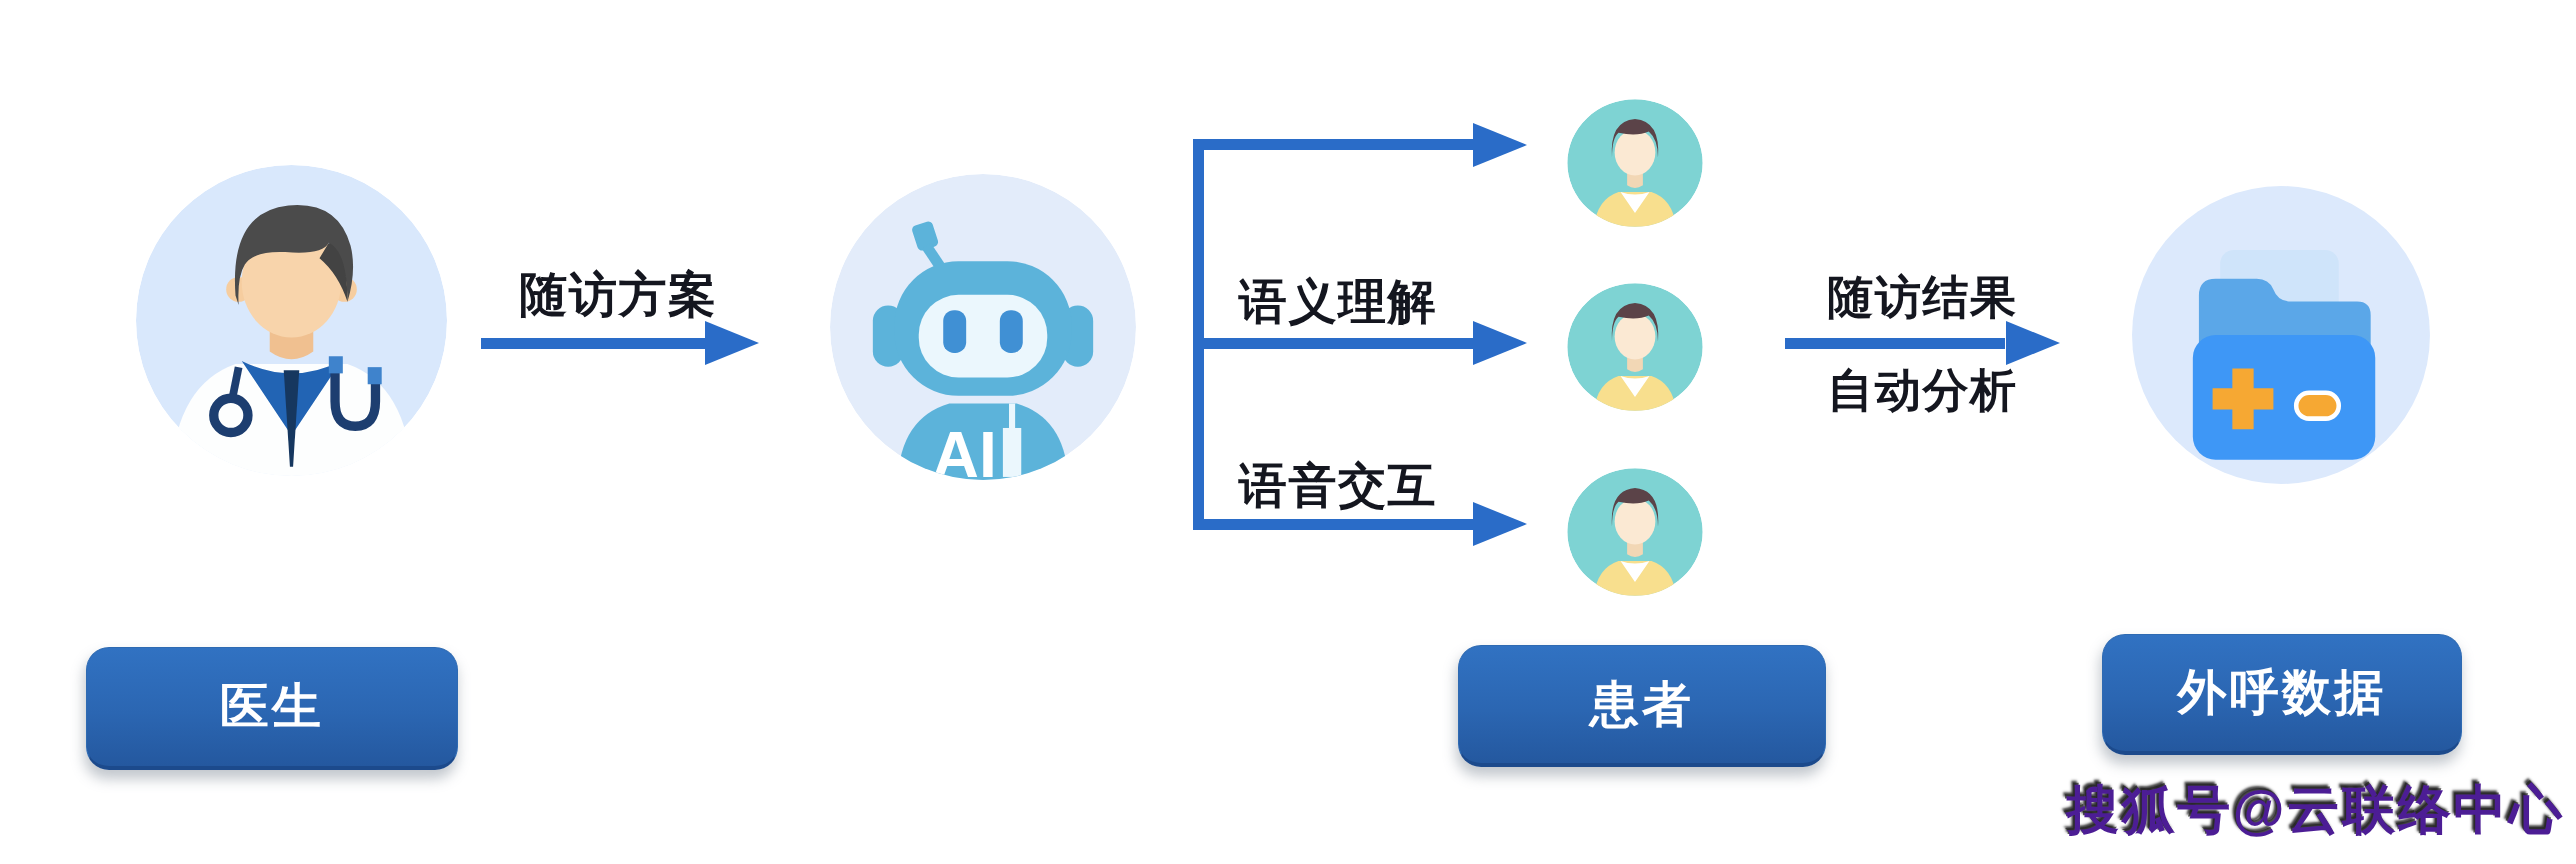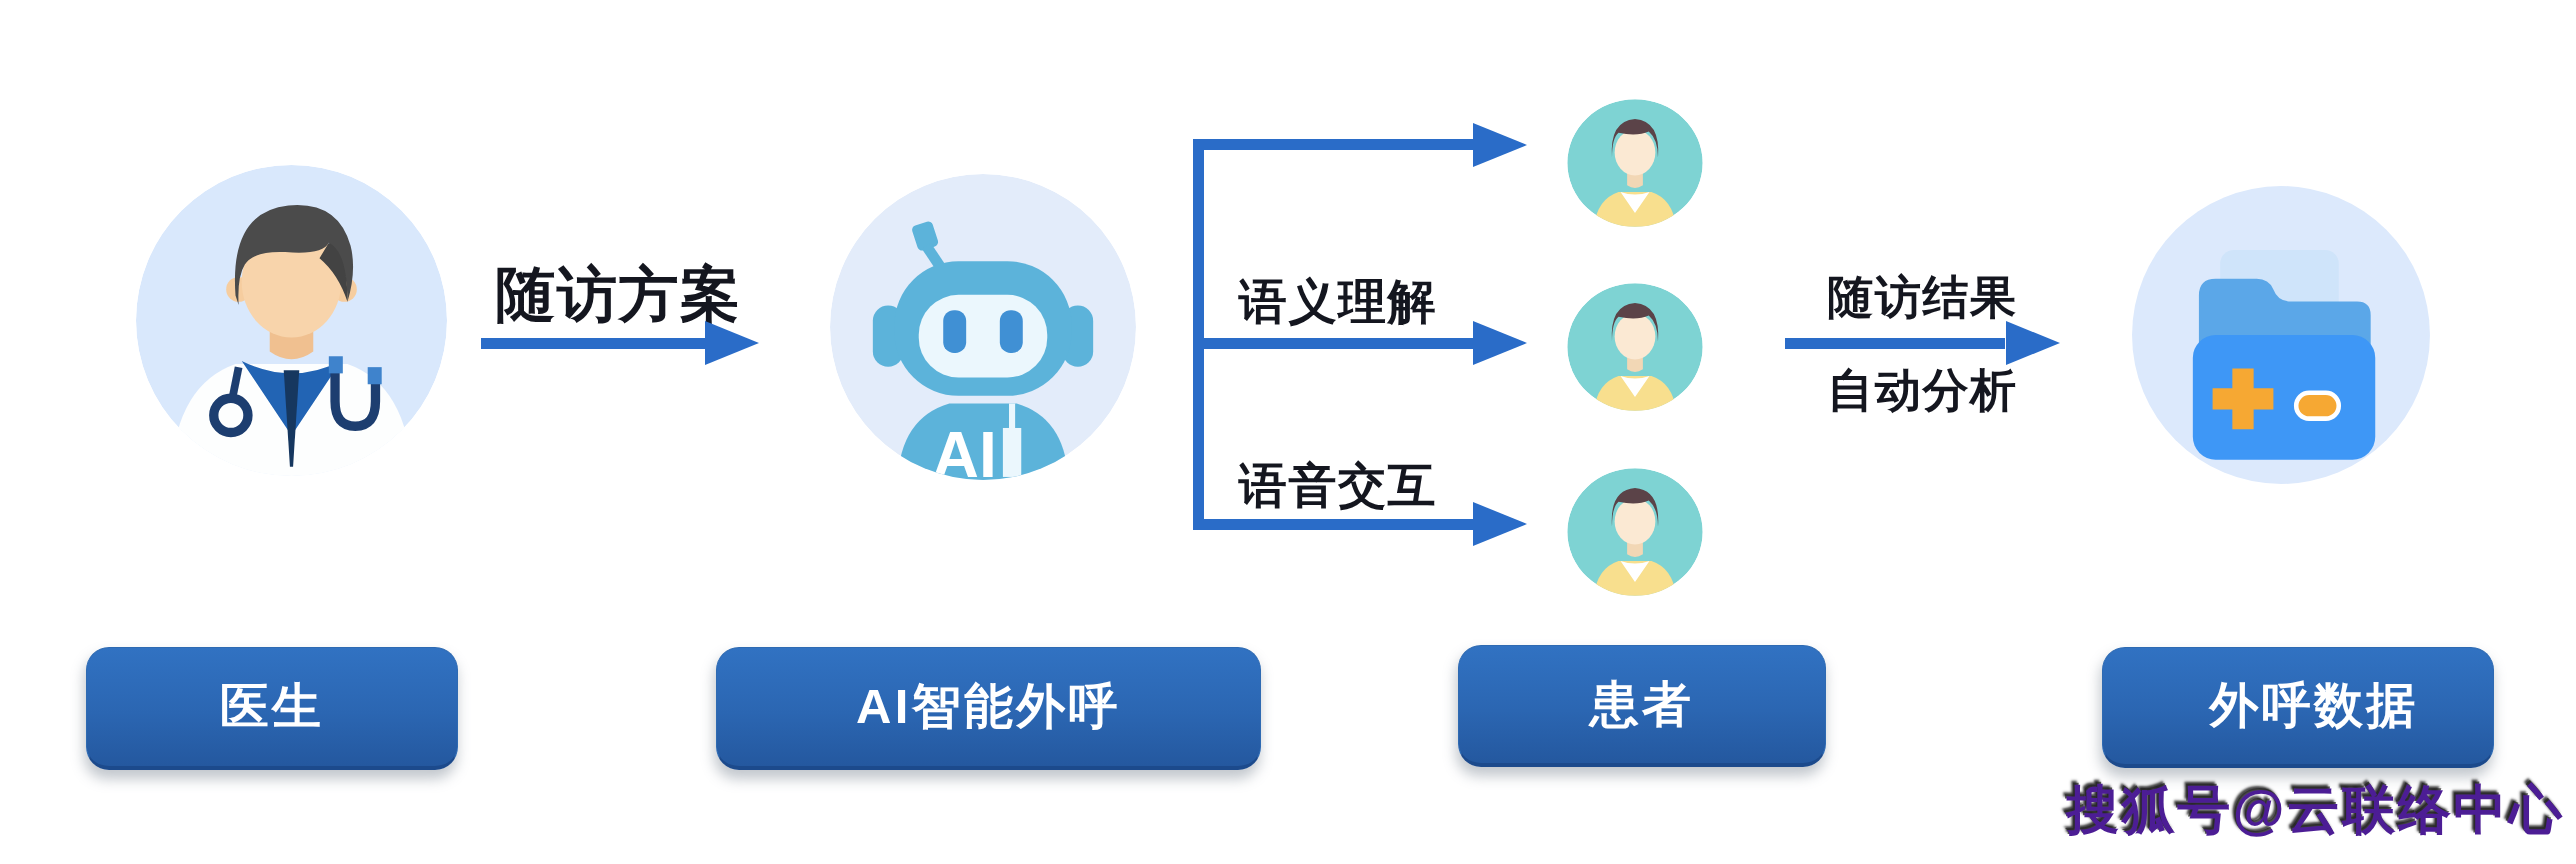--- a/index.html
+++ b/index.html
@@ -22,39 +22,39 @@
   
   .arrow-shaft{position:absolute;height:10.7px;background:var(--arrow-blue,#2a6cc8);}
   .arrow-head{position:absolute;width:0;height:0;
     border-top:22px solid transparent;border-bottom:22px solid transparent;
     border-left:54px solid var(--arrow-blue,#2a6cc8);}
   .branch-line{position:absolute;left:1193px;top:139px;width:10.7px;height:391px;
     background:var(--arrow-blue,#2a6cc8);}
   
   .edge-label{position:absolute;font-weight:bold;color:var(--label-text,#14161f);
     text-align:center;letter-spacing:1.6px;}
-  .lbl-plan{left:454px;top:268px;width:329px;font-size:60px;line-height:53px;}
+  .lbl-plan{left:454px;top:268px;width:329px;font-size:48px;line-height:53px;}
   .lbl-branch{left:1198px;width:280px;font-size:48px;line-height:53px;}
   .lbl-branch-1{top:82px;}
   .lbl-branch-2{top:275px;}
   .lbl-branch-3{top:459px;}
   .lbl-result{left:1758px;width:329px;font-size:46px;line-height:51px;}
   .lbl-result-1{top:272px;}
   .lbl-result-2{top:365px;text-align:center;}
   
   .node-btn{position:absolute;display:flex;align-items:center;justify-content:center;
     border-radius:23px;color:var(--button-text,#ffffff);font-size:49px;font-weight:bold;
     letter-spacing:3.3px;
     background:linear-gradient(180deg,#3172c2 0%,#2b66b2 55%,#24589f 100%);
     border:1.6px solid #2e6ab2;border-bottom:4.1px solid #1c4a8c;
     box-shadow:-1.6px 8.2px 13px rgba(120,130,145,0.45);}
   .btn-doctor{left:86px;top:647px;width:370px;height:118px;}
   .btn-ai{left:716px;top:647px;width:543px;height:118px;}
   .btn-patient{left:1458px;top:645px;width:366px;height:117px;}
-  .btn-data{left:2102px;top:647px;width:358px;height:116px;padding-left:32px;}
+  .btn-data{left:2102px;top:634px;width:358px;height:116px;}
   
   .watermark{position:absolute;right:11.5px;top:775px;font-size:53px;font-weight:bold;
     color:#4c1d95;letter-spacing:2.5px;
     text-shadow:-3.3px -4.1px 2.5px rgba(35,35,35,0.9),-1.6px -1.6px 0 rgba(60,60,60,0.85);}
 </style>
 </head>
 <body>
 
 <div class="canvas">
 
@@ -189,19 +189,18 @@
       <circle cx="100" cy="100" r="98" fill="#dce9fc"></circle>
       <rect x="60" y="44" width="78" height="64" rx="9" fill="#cfe4fa"></rect>
       <path d="M46,112 L46,74 Q46,63 57,63 L84,63 Q92,63 95,70 Q98,78 107,78 L150,78 Q159,78 159,87 L159,112 Z" fill="#5ba7e8"></path>
       <rect x="42" y="100" width="120" height="82" rx="15" fill="#3e97f6"></rect>
       <path d="M68,122 L82,122 L82,135 L95,135 L95,149 L82,149 L82,162 L68,162 L68,149 L55,149 L55,135 L68,135 Z" fill="#f6a833"></path>
       <rect x="110" y="138" width="28" height="17" rx="8.5" fill="#f6a833" stroke="#ffffff" stroke-width="3"></rect>
     </svg>
   </div>
 
   <div class="node-btn btn-doctor">医生</div>
-  <div class="node-btn btn-ai">AI智能外呼</div>
   <div class="node-btn btn-patient">患者</div>
   <div class="node-btn btn-data">外呼数据</div>
 
   <div class="watermark">搜狐号@云联络中心</div>
 </div>
 
 
 </body></html>

